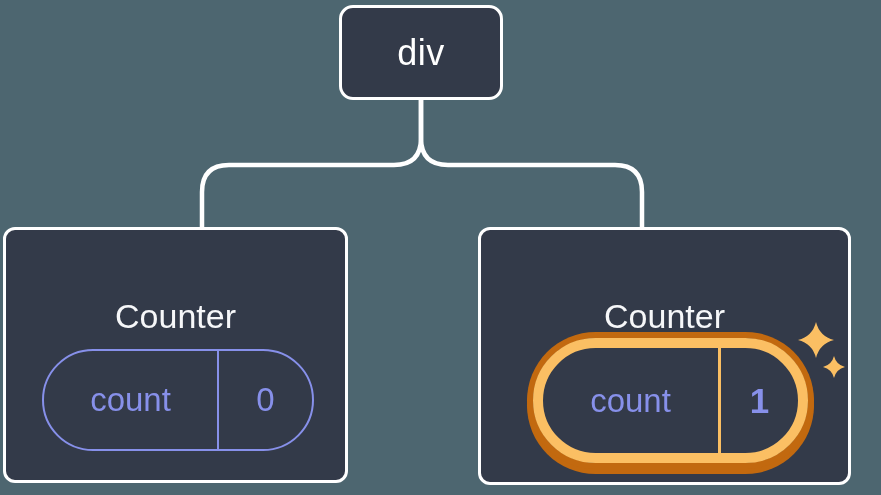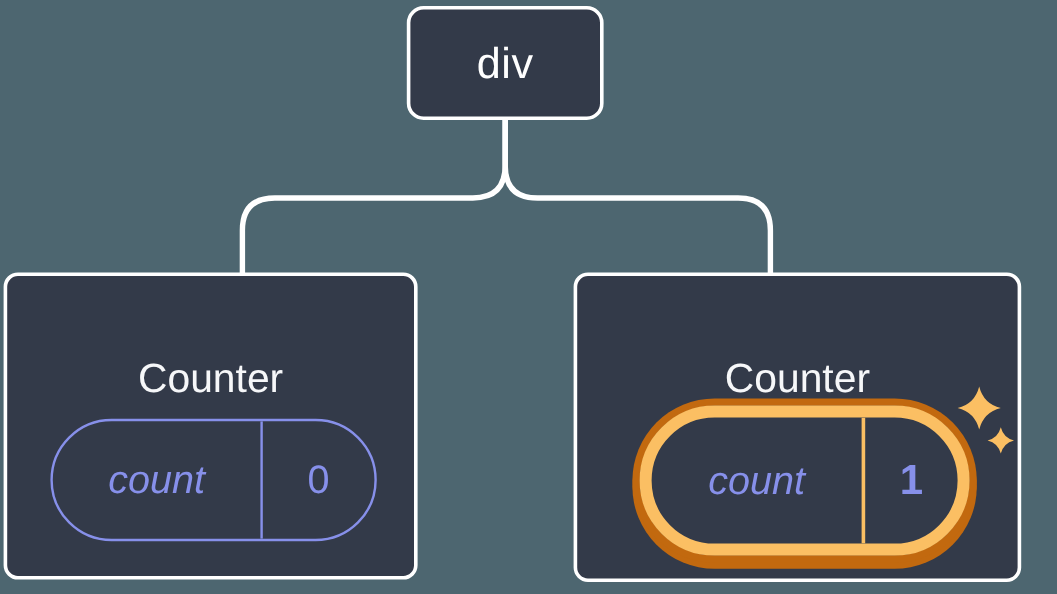--- a/index.html
+++ b/index.html
@@ -61,21 +61,21 @@
   .pill-orange{
     left:52px;top:108px;width:275px;height:125px;
     border:10px solid var(--orange);
     box-shadow:0 0 0 6px var(--orange-dark), 0 5px 0 6px var(--orange-dark);
   }
   .pill-cell{
     display:flex;align-items:center;justify-content:center;
     color:var(--purple);
     font-size:33px;
   }
-  .pill-key{width:175px;font-style:italic;}
+  .pill-key{width:175px;}
   .pill-purple .pill-key{border-right:2.5px solid var(--purple);}
   .pill-orange .pill-key{width:178px;border-right:3px solid var(--orange);}
   .pill-value{flex:1;}
   .pill-orange .pill-value{font-weight:bold;font-size:35px;}
   .sparkles{position:absolute;inset:0;z-index:3;pointer-events:none;}
 </style>
 </head>
 <body>
 
 <div class="stage">

